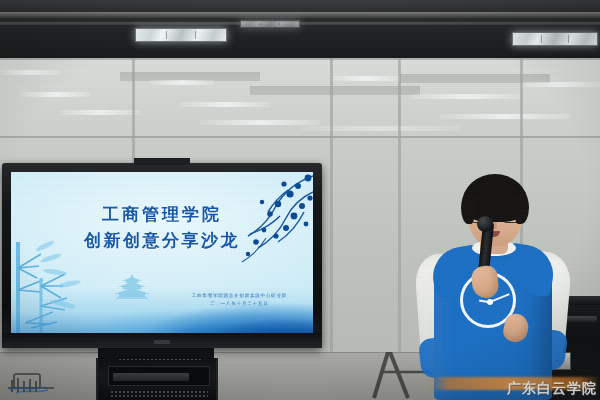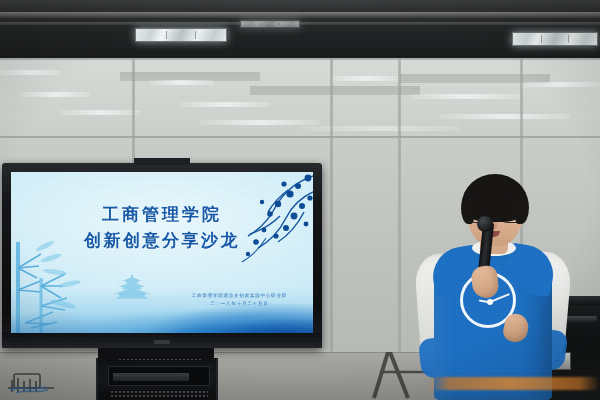--- a/index.html
+++ b/index.html
@@ -592,20 +592,21 @@
     <div class="mic-head"></div>
     <div class="hand-mic"></div>
     <div class="hand-low"></div>
   </div>
 
   <div class="grain"></div>
   <div class="vignette"></div>
 
   <div class="wm-bar"></div>
   <div class="wm-right">
+    <span class="wm-school">广东白云学院</span>
   </div>
 
   <svg class="wm-left" viewBox="0 0 62 30">
     <g stroke="#171a1d" fill="none" stroke-width="1.6" opacity=".8">
       <rect x="12" y="6" width="26" height="14" rx="2"></rect>
       <path d="M6 20 L52 20"></path>
       <path d="M10 12 L10 24 M16 10 L16 24 M22 13 L22 24 M28 11 L28 24 M34 13 L34 24"></path>
     </g>
     <g stroke="#1a4f8c" stroke-width="1.4" fill="none" opacity=".75">
       <path d="M8 22 C18 17 30 24 44 19"></path>

